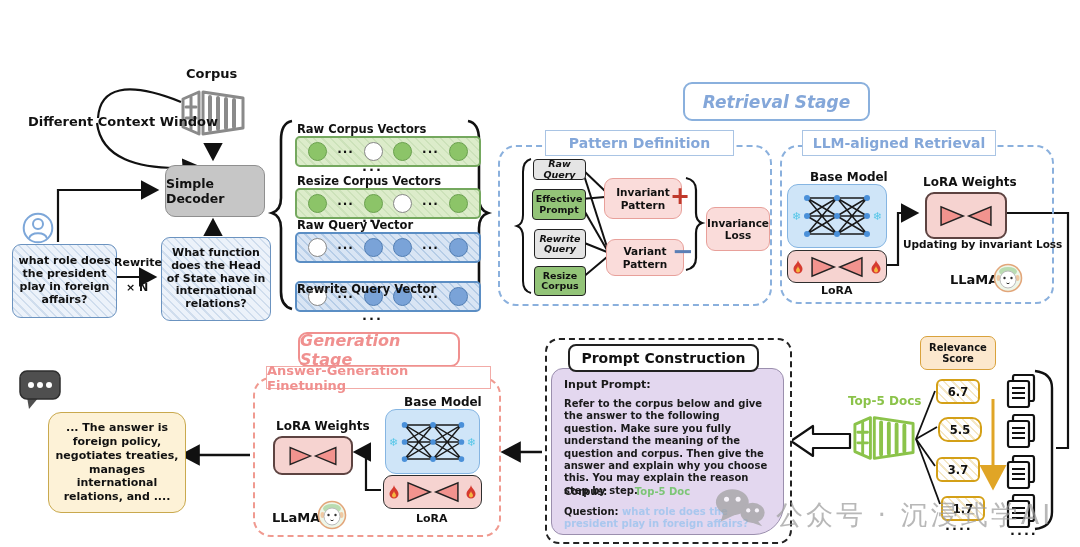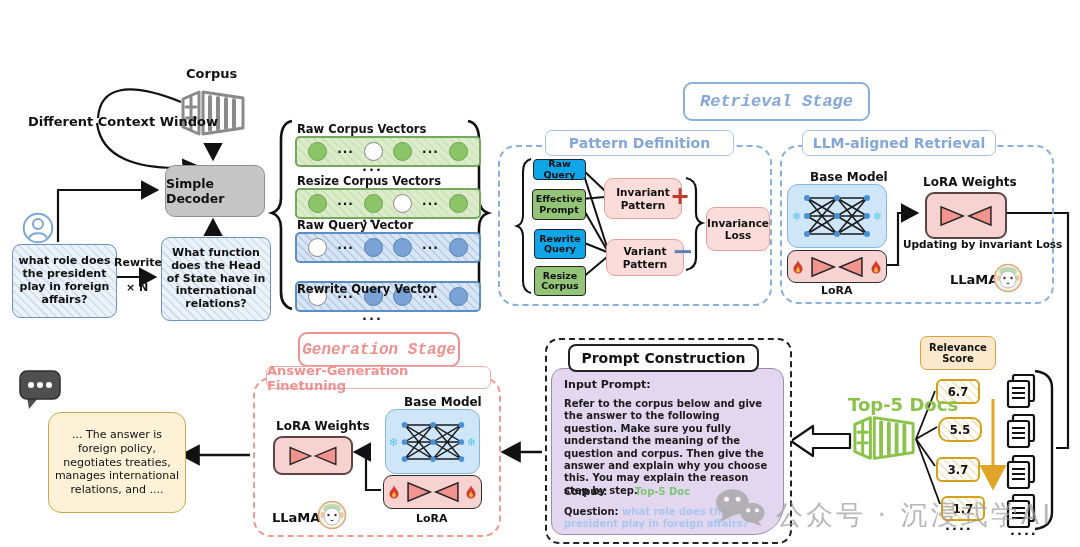--- a/index.html
+++ b/index.html
@@ -25,34 +25,34 @@
   .vecbar.blue{background:#d9e5f4;border:2px solid #5b8ec4;
      background-image:repeating-linear-gradient(45deg,rgba(91,142,196,.28) 0 1.5px,transparent 1.5px 6px);}
   .dot{width:17px;height:17px;border-radius:50%;flex:0 0 auto;}
   .vecbar.green .dot.filled{background:#8cc468;border:1.5px solid #6ba14f;}
   .vecbar.blue .dot.filled{background:#7aa3d8;border:1.5px solid #537fb4;}
   .dot.empty{background:#fff;border:1.5px solid #888;}
   .dot.dots{width:auto;height:auto;border:none;background:none;font-weight:bold;font-size:12px;letter-spacing:1px;}
   .ell{font-weight:bold;font-size:13px;letter-spacing:2px;z-index:3;}
   
   .stageTitle{border-radius:9px;background:#fff;display:flex;align-items:center;justify-content:center;
-              font-weight:bold;font-style:italic;z-index:4;font-family:Liberation Mono, monospace;}
+              font-weight:bold;font-style:italic;z-index:4;}
   .retrieval{left:683px;top:82px;width:183px;height:35px;border:2px solid #8ab0dd;color:#84a7d9;font-size:17px;}
   .genstage{left:298px;top:332px;width:158px;height:31px;border:2px solid #f0908f;color:#f0908f;font-size:16px;}
-  .subTitle{border-radius:7px;background:#fff;display:flex;align-items:center;justify-content:center;font-weight:bold;z-index:4;}
+  .subTitle{border-radius:0;background:#fff;display:flex;align-items:center;justify-content:center;font-weight:bold;z-index:4;}
   .pdTitle{left:545px;top:130px;width:187px;height:24px;border:1.6px solid #a9c4e4;color:#84a7d9;font-size:14px;}
   .llmTitle{left:802px;top:130px;width:192px;height:24px;border:1.6px solid #a9c4e4;color:#84a7d9;font-size:14px;}
   .agfTitle{left:266px;top:366px;width:223px;height:21px;border:1.6px solid #f2aba7;color:#f0908f;font-size:13px;}
   .dashedBlue{border:2px dashed #8ab0dd;border-radius:18px;z-index:1;}
   .dashedPink{border:2px dashed #f09a90;border-radius:18px;z-index:1;}
   .dashedBlack{border:2.4px dashed #222;border-radius:14px;background:#fff;z-index:2;}
   
   .pin{border:1.5px solid #222;border-radius:4px;display:flex;align-items:center;justify-content:center;
        text-align:center;font-size:9.5px;font-weight:bold;line-height:1.1;z-index:3;padding:1px;}
-  .pin.blue{background:#0ea5e9;} .pin.green{background:#93c478;}
+  .pin.blue{background:#e5e5e5;font-style:italic;} .pin.green{background:#93c478;}
   .pinkbox{background:#fadcda;border:1.6px solid #e8a09a;border-radius:9px;display:flex;align-items:center;
            justify-content:center;text-align:center;font-size:10.5px;font-weight:bold;line-height:1.15;z-index:3;padding:4px;}
   .plus{left:670px;top:182px;font-size:24px;font-weight:bold;color:#c0392b;z-index:3;}
   .minus{left:672px;top:236px;font-size:26px;font-weight:bold;color:#5b7fb5;z-index:3;}
   
   .bmbox{background:#cfe5f8;border:1.6px solid #85b5e2;border-radius:11px;z-index:3;display:flex;align-items:center;justify-content:center;position:absolute;}
   .snow{position:absolute;top:50%;transform:translateY(-50%);color:#54c6e8;font-size:11px;font-weight:bold;}
   .lorabox{background:#f6d3d0;border:1.7px solid #2e2e2e;border-radius:9px;display:flex;align-items:center;
            justify-content:space-evenly;z-index:3;position:absolute;}
   .lwbox{background:#f6d3d0;border:2px solid #5d4341;border-radius:9px;display:flex;align-items:center;justify-content:center;z-index:3;position:absolute;}
@@ -64,24 +64,24 @@
   .purple{left:551px;top:368px;width:231px;height:165px;background:#e3d7ef;border:1.6px solid #9b8fae;
           border-radius:12px 12px 30px 12px;z-index:3;}
   .ptext{position:absolute;left:12px;width:210px;font-size:10px;line-height:1.24;font-weight:bold;color:#1a1a1a;}
   .green-t{color:#7cc576;margin-left:24px;} .blue-t{color:#a9c7ee;}
   
   .relbox{left:920px;top:336px;width:74px;height:32px;background:#fce8cd;border:1.6px solid #d9a23c;border-radius:7px;
           display:flex;align-items:center;justify-content:center;text-align:center;font-size:10px;font-weight:bold;line-height:1.15;z-index:3;}
   .score{width:40px;height:21px;background:#fff;border:2px solid #d4a017;border-radius:6px;display:flex;align-items:center;
          justify-content:center;font-size:11.5px;font-weight:bold;z-index:3;position:absolute;
          background-image:repeating-linear-gradient(45deg,rgba(212,160,23,.25) 0 1.5px,transparent 1.5px 6px);}
-  .top5{left:848px;top:394px;font-size:18px;font-weight:bold;color:#8bc34a;z-index:3;}
+  .top5{left:848px;top:394px;font-size:12px;font-weight:bold;color:#8bc34a;z-index:3;}
   
   .answer{left:48px;top:412px;width:128px;height:91px;background:#fdf2d7;border:1.6px solid #c9a94e;border-radius:13px;
-          display:flex;align-items:center;justify-content:center;text-align:center;font-size:11px;font-weight:normal;line-height:1.25;padding:4px;z-index:3;}
+          display:flex;align-items:center;justify-content:center;text-align:center;font-size:11px;font-weight:bold;line-height:1.25;padding:4px;z-index:3;}
   
   .wm{left:714px;top:481px;z-index:9;display:flex;align-items:center;gap:8px;opacity:.72;pointer-events:none;}
   .wm-text{font-size:27px;color:#9d9d9d;letter-spacing:3px;white-space:nowrap;margin-top:16px;}
   .icon{z-index:3;}
 </style>
 </head>
 <body>
 
 <div id="canvas">
 

